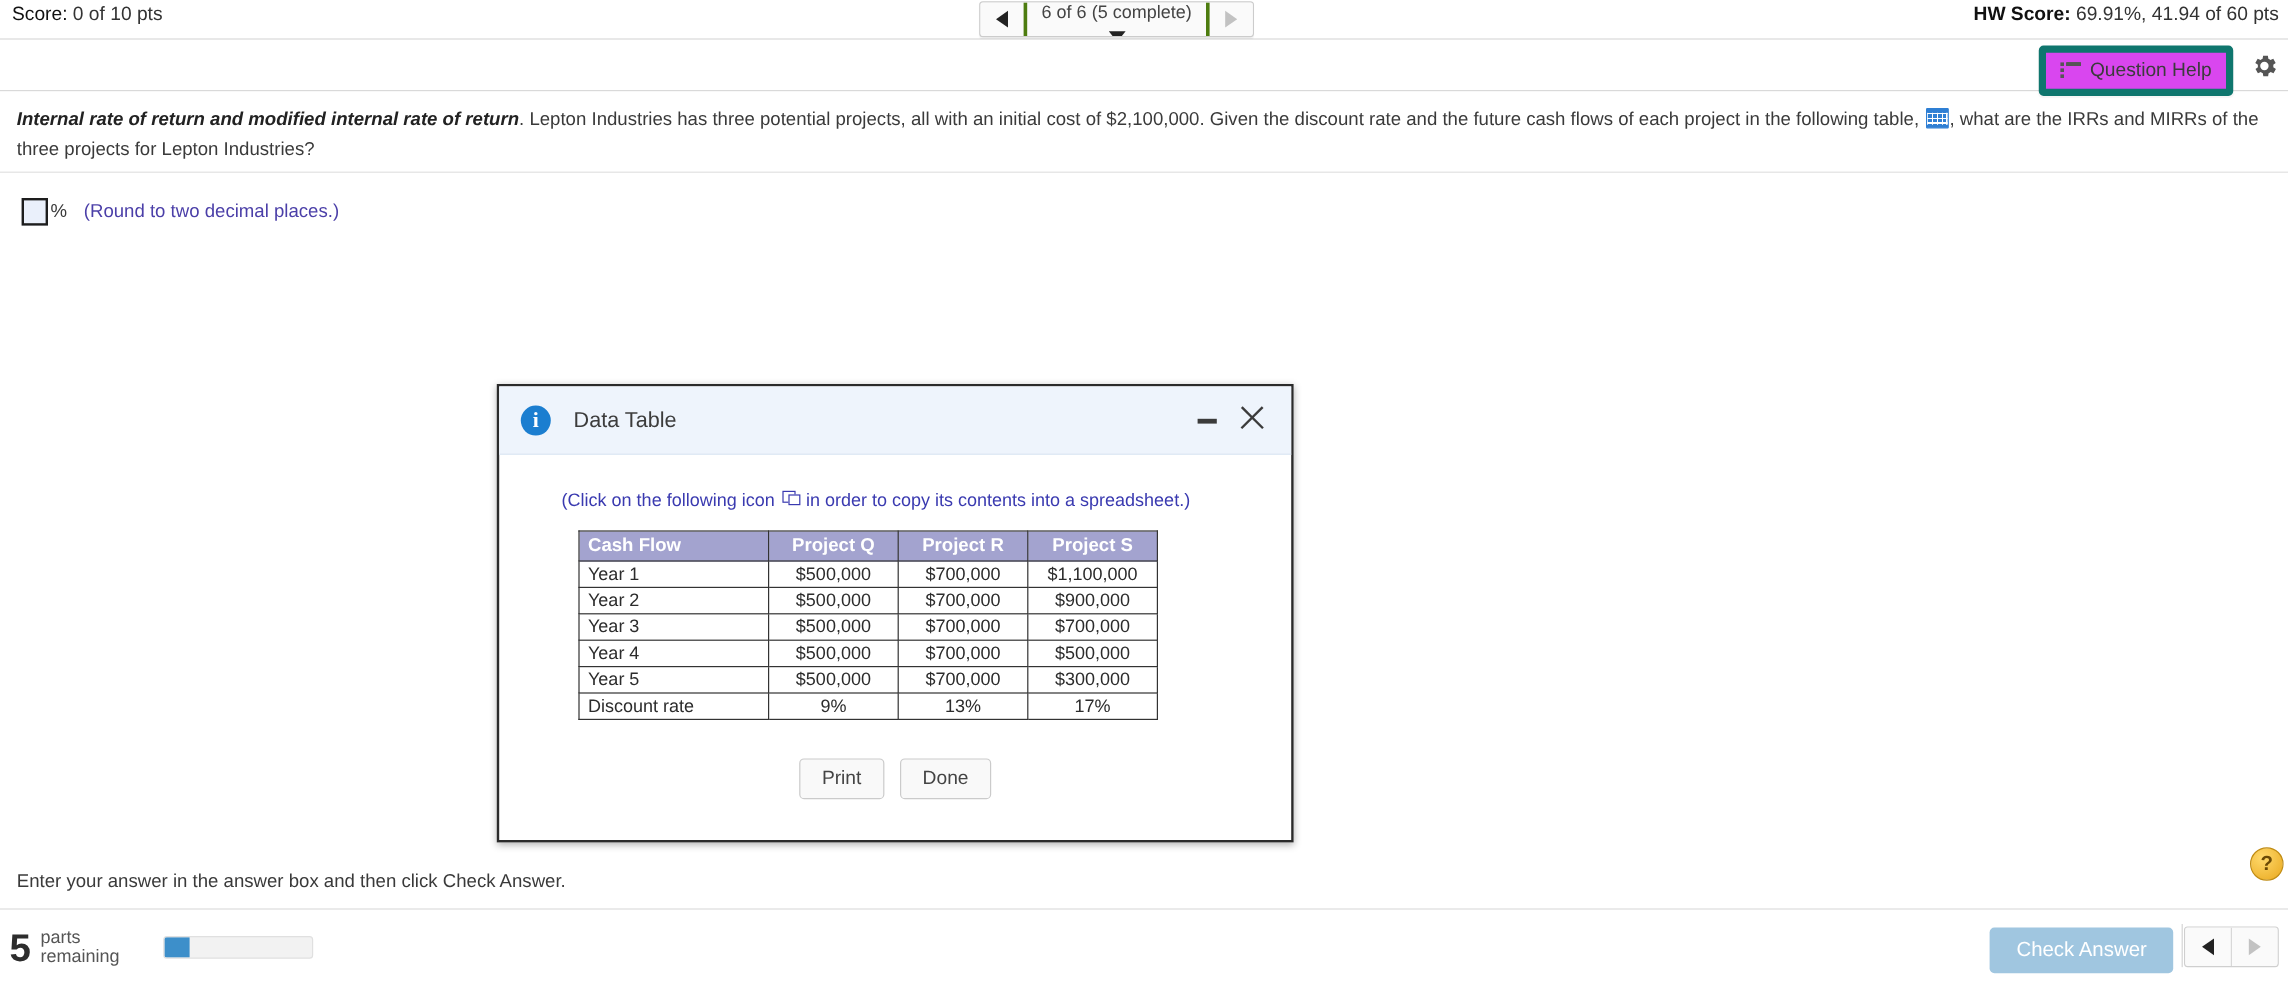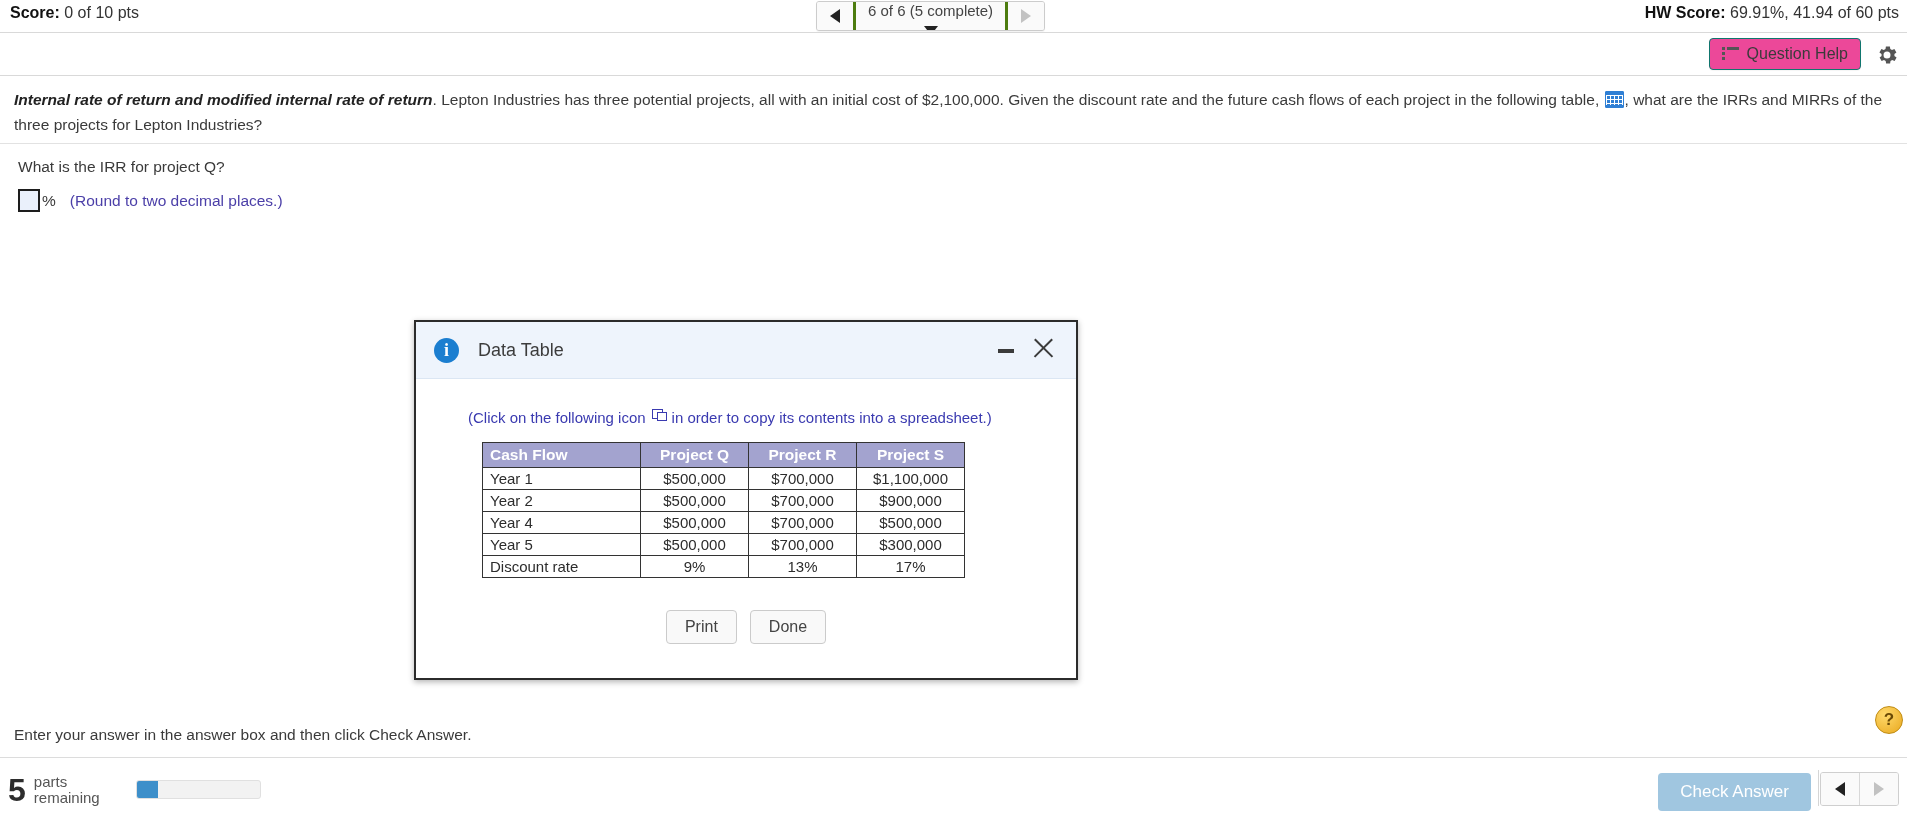--- a/index.html
+++ b/index.html
@@ -25,21 +25,21 @@
     align-items: center;
   }
   .score-left {
     position: absolute;
     left: 10px;
     top: 4px;
     font-size: 16px;
     color: #333;
     white-space: nowrap;
   }
-  .score-left b { font-weight: bold; color: #111; }
+  .score-left b { font-weight: normal; color: #111; }
   .score-right {
     position: absolute;
     right: 8px;
     top: 4px;
     font-size: 16px;
     color: #333;
     white-space: nowrap;
   }
   .score-right b { font-weight: bold; color: #111; }
 
@@ -114,23 +114,23 @@
   }
   .qhelp {
     position: absolute;
     right: 46px;
     top: 5px;
     height: 30px;
     display: flex;
     align-items: center;
     gap: 8px;
     padding: 0 12px;
-    border: 1px solid #0f766e;
+    border: 6px solid #0f766e;
     border-radius: 4px;
-    background: #ec4899;
+    background: #d946ef;
     font-size: 16px;
     color: #3b3b3b;
     cursor: pointer;
     box-shadow: 0 1px 1px rgba(0,0,0,.04);
     justify-content: space-between;
   }
   .list-icon {
     display: inline-block;
     width: 17px; height: 14px;
     position: relative;
@@ -526,21 +526,20 @@
     </svg>
   </div>
 </div>
 
 <div class="problem">
   <span class="lead">Internal rate of return and modified internal rate of return</span><span>. Lepton Industries has three potential projects, all with an initial cost of $2,100,000. Given the discount rate and the future cash flows of each project in the following table,</span>
   <span class="tbl-icon"></span><span>, what are the IRRs and MIRRs of the three projects for Lepton Industries?</span>
 </div>
 
 <div class="partarea">
-  <div class="partq">What is the IRR for project Q?</div>
 
   <div class="answer-row">
     <input class="answer-input" type="text" placeholder="" style="">
     <span class="pct">%</span>
     <span class="hint">(Round to two decimal places.)</span>
   </div>
 
   <div class="modal">
     <div class="modal-head">
       <div class="info-icon">i</div>
@@ -578,20 +577,26 @@
             <td class="val">$700,000</td>
             <td class="val">$1,100,000</td>
           </tr>
           <tr>
             <td class="lbl">Year 2</td>
             <td class="val">$500,000</td>
             <td class="val">$700,000</td>
             <td class="val">$900,000</td>
           </tr>
           <tr>
+            <td class="lbl">Year 3</td>
+            <td class="val">$500,000</td>
+            <td class="val">$700,000</td>
+            <td class="val">$700,000</td>
+          </tr>
+          <tr>
             <td class="lbl">Year 4</td>
             <td class="val">$500,000</td>
             <td class="val">$700,000</td>
             <td class="val">$500,000</td>
           </tr>
           <tr>
             <td class="lbl">Year 5</td>
             <td class="val">$500,000</td>
             <td class="val">$700,000</td>
             <td class="val">$300,000</td>

